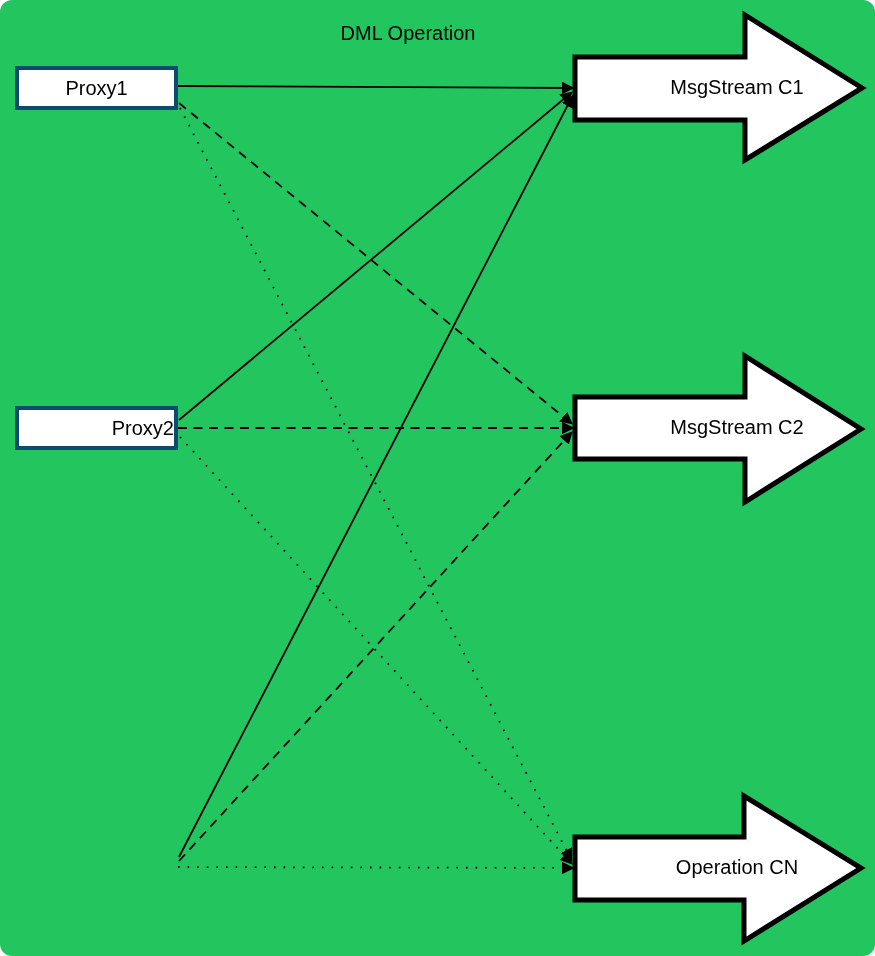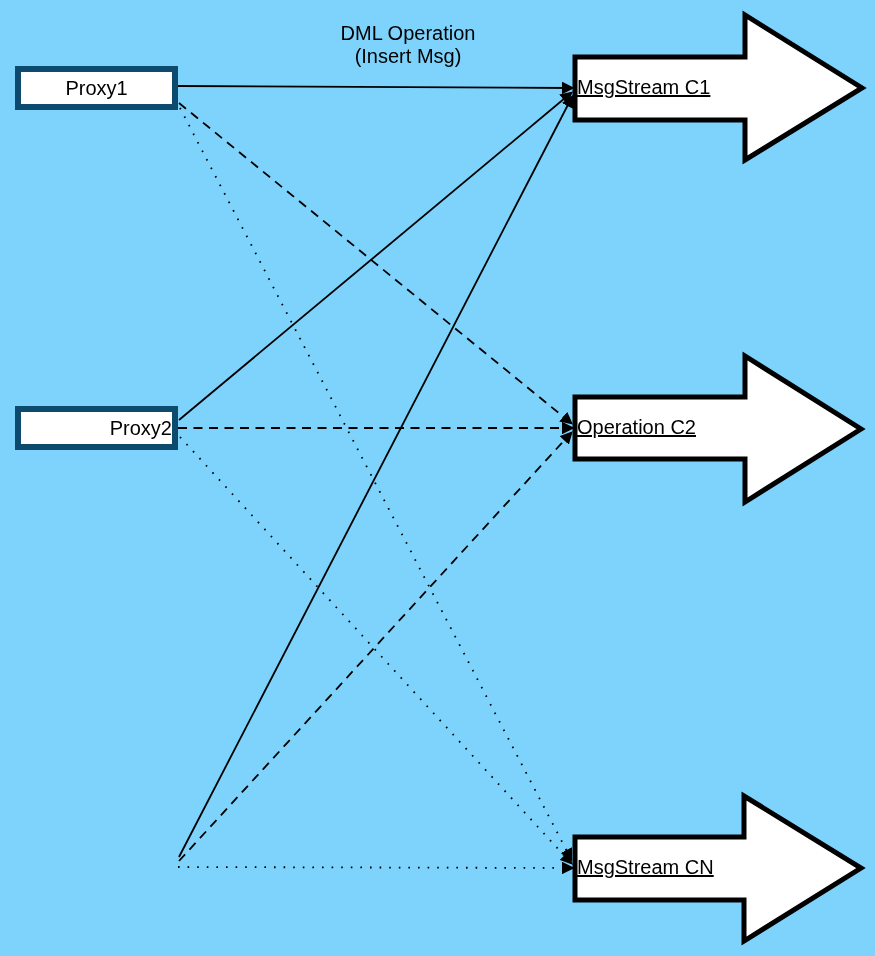--- a/index.html
+++ b/index.html
@@ -5,22 +5,23 @@
   html, body {
     margin: 0;
     padding: 0;
     background: #ffffff;
     font-family: "Liberation Sans", "DejaVu Sans", sans-serif;
   }
   .canvas {
     position: relative;
     width: 875px;
     height: 956px;
-    background: #7dd3fc;
+    background: #22c55e;
     overflow: hidden;
+    border-radius: 12px;
   }
   .connector-layer {
     position: absolute;
     left: 0;
     top: 0;
     width: 875px;
     height: 956px;
   }
   .edge {
     stroke: #000000;
@@ -34,40 +35,40 @@
     stroke: #000000;
     stroke-width: 5;
     stroke-linejoin: miter;
   }
   .proxy-box {
     position: absolute;
     left: 15px;
     width: 163px;
     height: 44px;
     box-sizing: border-box;
-    border: 6px solid #0c4a6e;
+    border: 4px solid #0c4a6e;
     background: #ffffff;
     display: flex;
     align-items: center;
     justify-content: center;
     font-size: 20px;
     color: #000000;
     z-index: 2;
   }
   .proxy-box.p1 { top: 66px; }
   .proxy-box.p2 { top: 406px; justify-content: flex-end; }
   .proxy-box.pk { top: 846px; }
   .stream-label {
     position: absolute;
-    left: 577px;
+    left: 604px;
     width: 266px;
+    text-align: center;
     font-size: 20px;
     color: #000000;
     z-index: 2;
-    text-decoration: underline;
   }
   .stream-label.c1 { top: 76px; }
   .stream-label.c2 { top: 416px; }
   .stream-label.cn { top: 856px; }
   .diagram-title {
     position: absolute;
     left: 303px;
     top: 22px;
     width: 210px;
     text-align: center;
@@ -101,27 +102,26 @@
     <line class="edge dashed" x1="178" y1="428" x2="572" y2="428" marker-end="url(#arrowhead)"></line>
     <line class="edge dashed" x1="179" y1="861" x2="571" y2="433" marker-end="url(#arrowhead)"></line>
 
     <line class="edge dotted" x1="180" y1="108" x2="571" y2="859" marker-end="url(#arrowhead)"></line>
     <line class="edge dotted" x1="180" y1="437" x2="571" y2="863" marker-end="url(#arrowhead)"></line>
     <line class="edge dotted" x1="178" y1="867" x2="572" y2="868" marker-end="url(#arrowhead)"></line>
   </svg>
 
   <div class="diagram-title">
     <div>DML Operation</div>
-    <div>(Insert Msg)</div>
   </div>
 
   <div class="proxy-box p1">
     <span>Proxy1</span>
   </div>
   <div class="proxy-box p2">
     <span>Proxy2</span>
   </div>
 
   <div class="stream-label c1">MsgStream C1</div>
-  <div class="stream-label c2">Operation C2</div>
-  <div class="stream-label cn">MsgStream CN</div>
+  <div class="stream-label c2">MsgStream C2</div>
+  <div class="stream-label cn">Operation CN</div>
 
 </div>
 
 </body></html>

